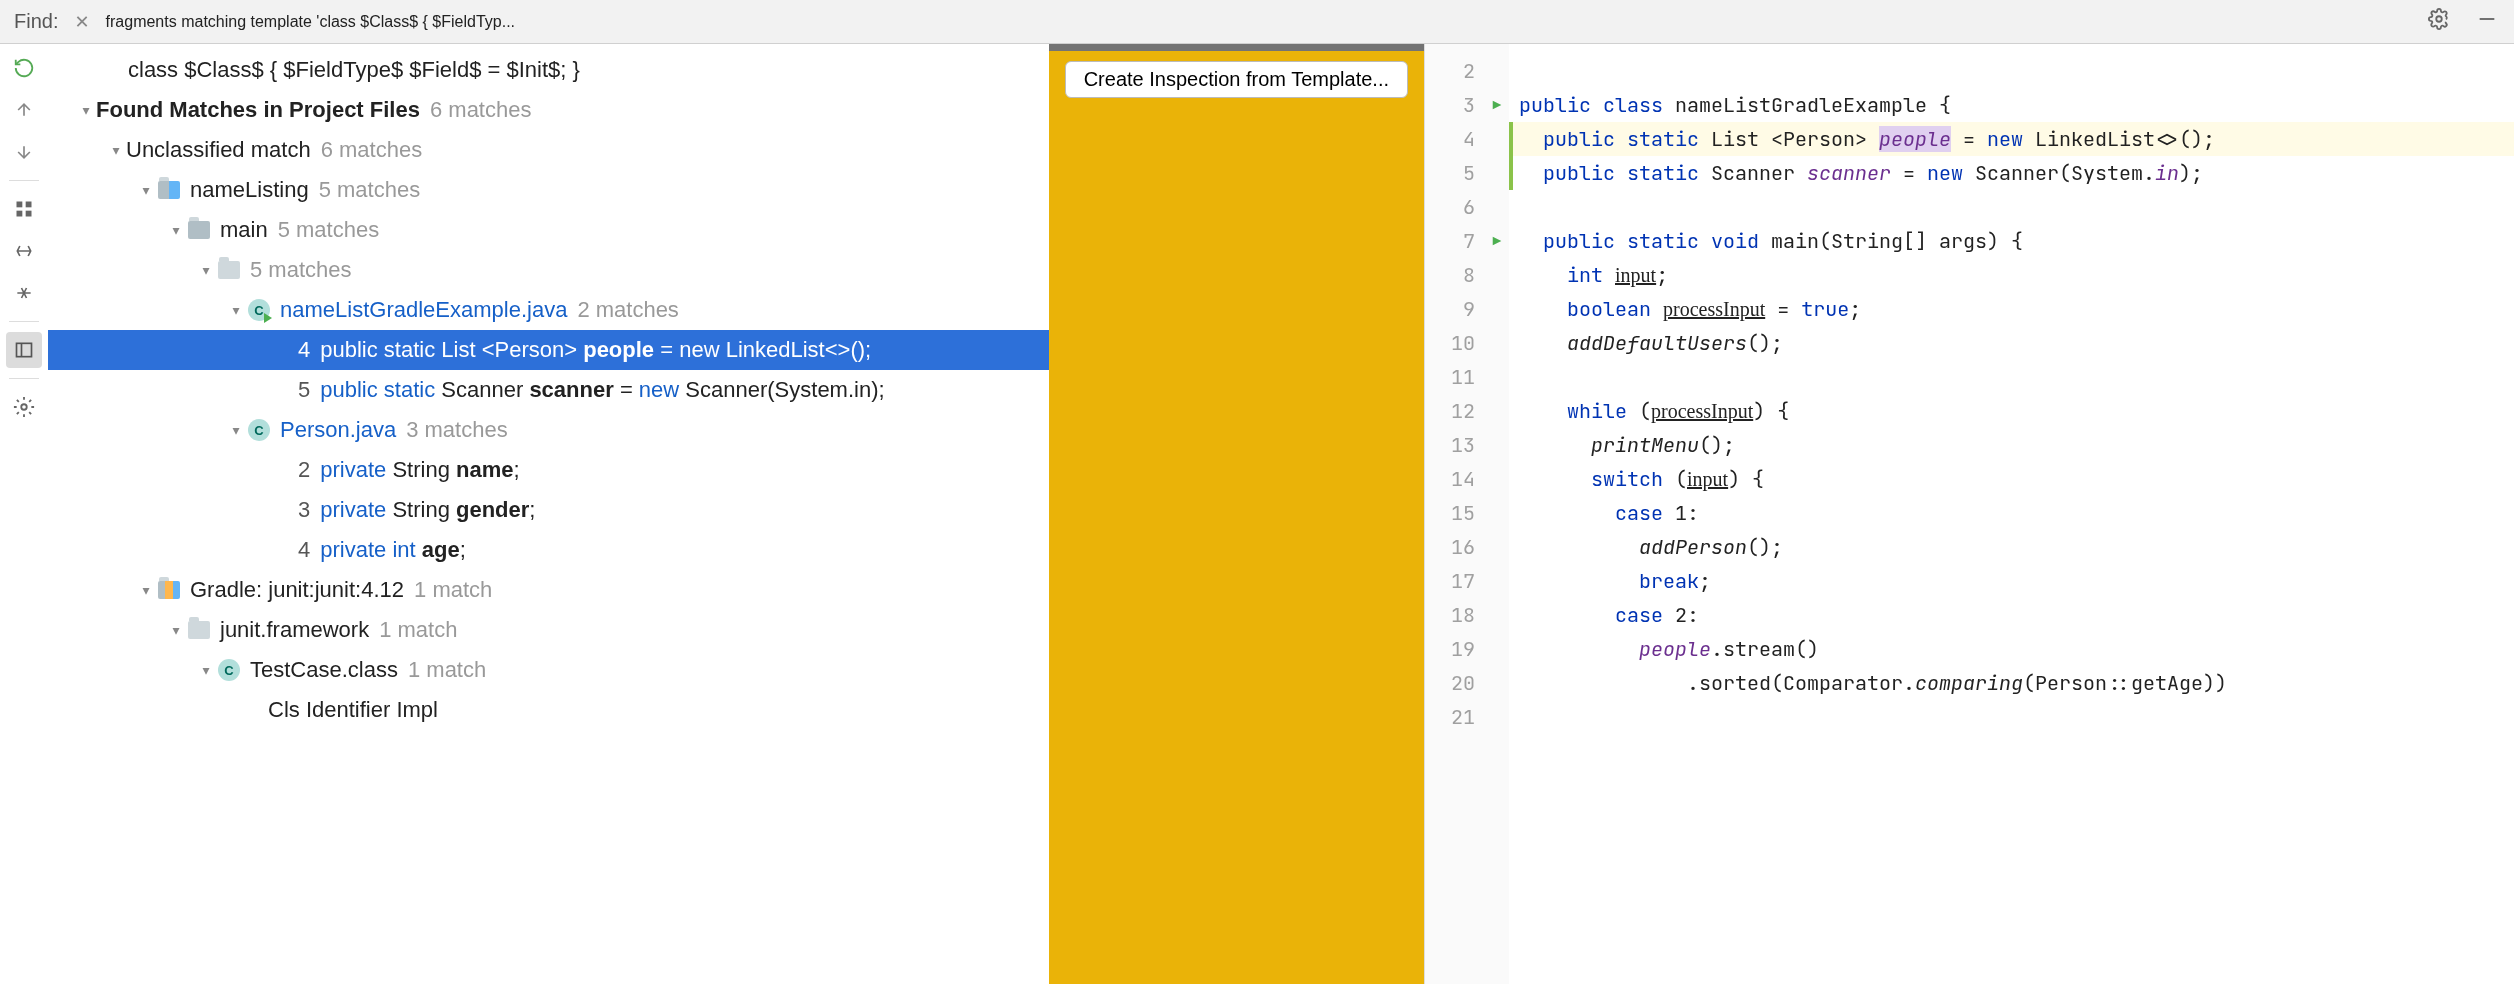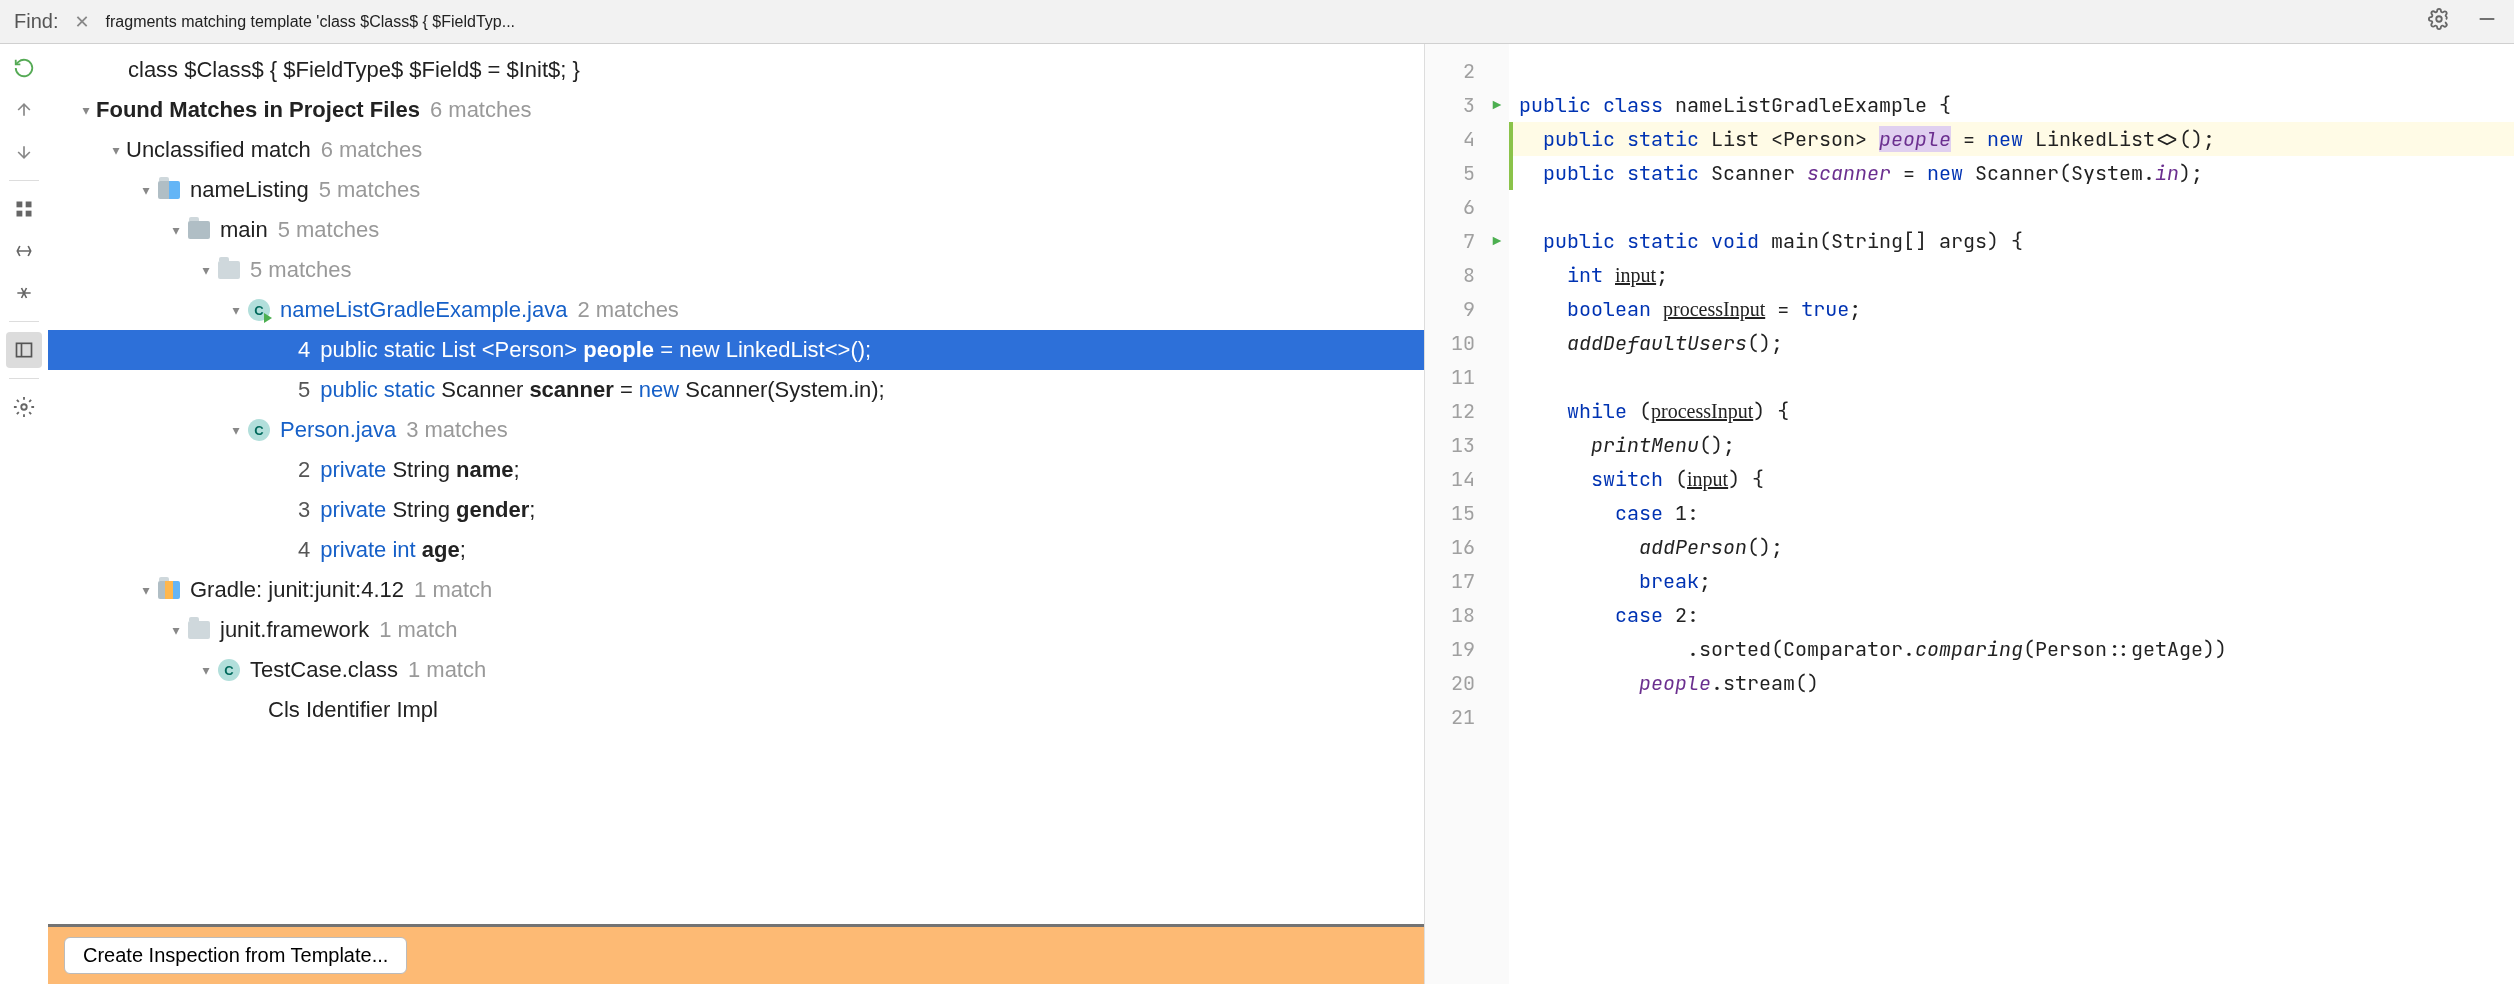--- a/index.html
+++ b/index.html
@@ -16,37 +16,37 @@
   .main-area { display: flex; flex: 1; overflow: hidden; }
 
   
   .left-toolbar { width: 48px; background: #fff; display: flex; flex-direction: column; align-items: center; padding-top: 6px; gap: 6px; }
   .tool-btn { width: 36px; height: 36px; display: flex; align-items: center; justify-content: center; color: #666; cursor: pointer; border-radius: 4px; }
   .tool-btn svg { display: block; }
   .tool-btn.active { background: #dcdcdc; }
   .tool-sep { height: 1px; width: 30px; background: #ddd; margin: 4px 0; }
 
   
-  .tree-panel { flex: 1; display: flex; flex-direction: column; overflow: hidden; border-top: 4px solid #2d70d9; margin-top: -4px; }
+  .tree-panel { flex: 1; display: flex; overflow: hidden; border-top: 4px solid #2d70d9; margin-top: -4px; }
   .tree-scroll { flex: 1; overflow: auto; padding-top: 6px; }
   .tree-row { display: flex; align-items: center; height: 40px; white-space: nowrap; font-size: 22px; }
   .tree-row.selected { background: #2d70d9; color: #fff; }
   .tree-row .chev { width: 20px; display: inline-flex; justify-content: center; color: #888; font-size: 14px; }
   .tree-row .ficon { width: 26px; height: 26px; margin-right: 8px; display: inline-flex; align-items: center; justify-content: center; }
   .tree-row .label { }
   .tree-row .badge { color: #999; margin-left: 10px; }
   .tree-row .kw { color: #1660c8; }
   .tree-row.selected .kw { color: #fff; }
   .tree-row b { font-weight: 600; }
   .linklabel { color: #1660c8; }
   .lnum { color: #555; margin-right: 10px; }
   .tree-row.selected .lnum { color: #fff; }
 
   
-  .footer { padding: 10px 16px; border-top: 3px solid #737373; background: #fdba74; }
+  .footer { padding: 10px 16px; border-top: 7px solid #737373; background: #eab308; }
   .footer button { font-size: 20px; padding: 6px 18px; border: 1px solid #bbb; border-radius: 6px; background: #fff; cursor: pointer; }
 
   
   .editor { width: 1090px; display: flex; font-family: "JetBrains Mono","Menlo","Consolas",monospace; font-size: 20px; line-height: 34px; border-left: 1px solid #ddd; }
   .gutter { width: 60px; text-align: right; color: #a0a0a0; background: #fafafa; padding-top: 10px; }
   .gutter div { padding-right: 10px; height: 34px; }
   .marks { width: 24px; background: #fafafa; padding-top: 10px; }
   .marks div { height: 34px; display: flex; align-items: center; justify-content: center; }
   .runmark { color: #4caf50; font-size: 14px; }
   .code { flex: 1; padding-top: 10px; overflow: hidden; }
@@ -326,19 +326,19 @@
         <div class="no-strip">    <span class="k-blue">boolean</span> <span class="underline">processInput</span> = <span class="k-blue">true</span>;</div>
         <div class="no-strip">    <span class="k-it">addDefaultUsers</span>();</div>
         <div class="no-strip"> </div>
         <div class="no-strip">    <span class="k-blue">while</span> (<span class="underline">processInput</span>) {</div>
         <div class="no-strip">      <span class="k-it">printMenu</span>();</div>
         <div class="no-strip">      <span class="k-blue">switch</span> (<span class="underline">input</span>) {</div>
         <div class="no-strip">        <span class="k-blue">case</span> 1:</div>
         <div class="no-strip">          <span class="k-it">addPerson</span>();</div>
         <div class="no-strip">          <span class="k-blue">break</span>;</div>
         <div class="no-strip">        <span class="k-blue">case</span> 2:</div>
+        <div class="no-strip">          <span class="k-field">people</span>.stream()</div>
         <div class="no-strip">              .sorted(Comparator.<span class="k-it">comparing</span>(Person::getAge))</div>
-        <div class="no-strip">          <span class="k-field">people</span>.stream()</div>
       </div>
     </div>
 
   </div>
 </div>
 
 </body></html>

